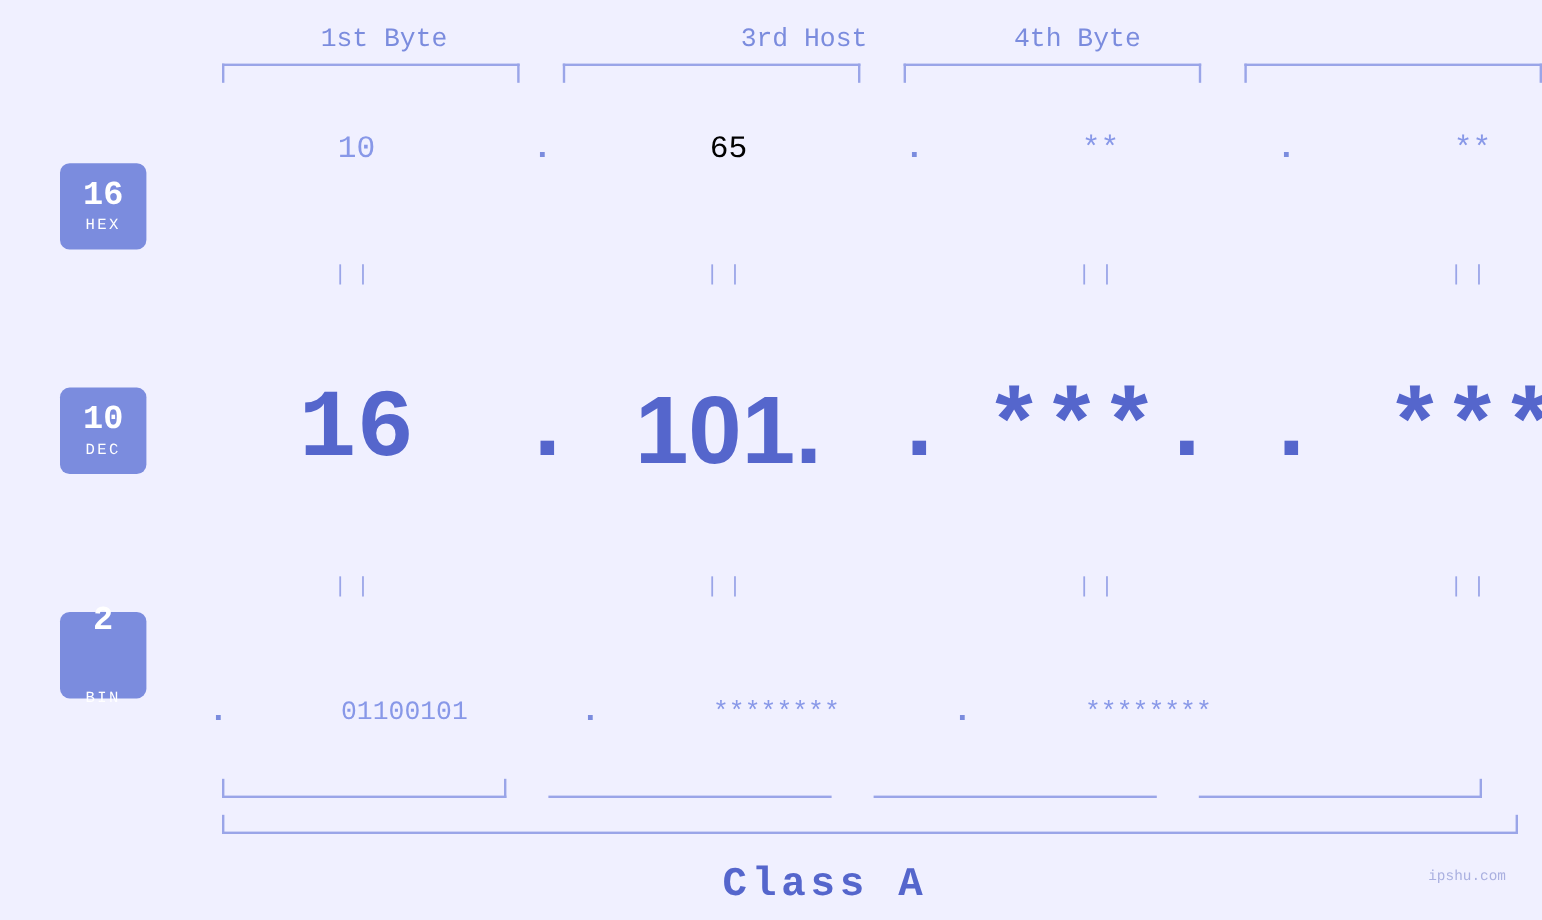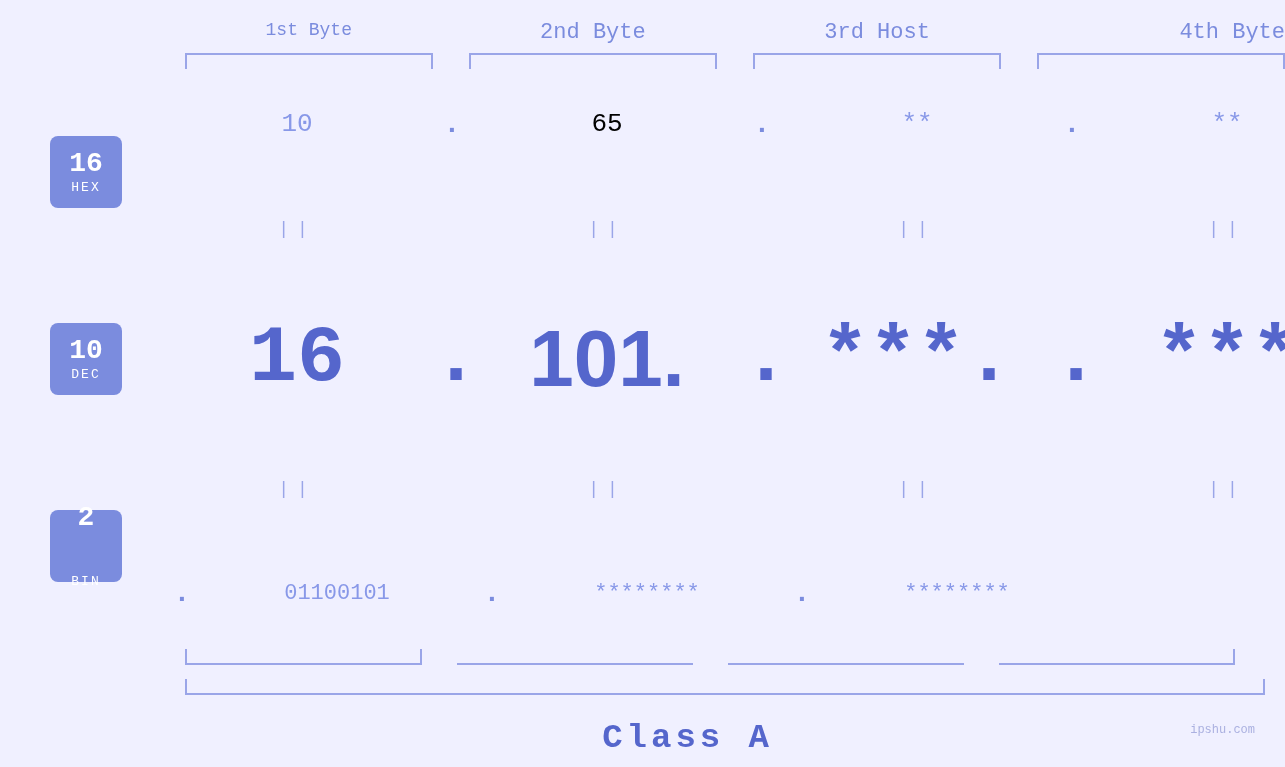--- a/index.html
+++ b/index.html
@@ -22,27 +22,26 @@
       position: relative;
     }
 
   </style>
 </head>
 <body>
 
 <div class="layout">
 
   <div style="display:flex; padding-left:185px; padding-top:20px; gap:0;">
-    <div style="width:270px; text-align:center; color:#7b8cde; font-size:18px; font-family:'Courier New',monospace;">1st Byte</div>
+    <div style="width:270px; text-align:center; color:#7b8cde; font-size:22px; font-family:'Courier New',monospace;">1st Byte</div>
     <div style="width:40px;"></div>
-    <div style="width:270px; text-align:center; color:#7b8cde; font-size:22px; font-family:'Courier New',monospace;">2nd Byte</div>
     <div style="width:40px;"></div>
     <div style="width:270px; text-align:center; color:#7b8cde; font-size:22px; font-family:'Courier New',monospace;">3rd Host</div>
     <div style="width:40px;"></div>
-    <div style="width:270px; text-align:right; color:#7b8cde; font-size:22px; font-family:'Courier New',monospace;">4th Byte</div>
+    <div style="width:270px; text-align:left; color:#7b8cde; font-size:22px; font-family:'Courier New',monospace;">4th Byte</div>
   </div>
 
   <div style="display:flex; padding-left:185px; margin-top:8px;">
     <div style="width:270px; height:16px; border-top:2px solid #9aa5e8; border-left:2px solid #9aa5e8; border-right:2px solid #9aa5e8;"></div>
     <div style="width:40px;"></div>
     <div style="width:270px; height:16px; border-top:2px solid #9aa5e8; border-left:2px solid #9aa5e8; border-right:2px solid #9aa5e8;"></div>
     <div style="width:40px;"></div>
     <div style="width:270px; height:16px; border-top:2px solid #9aa5e8; border-left:2px solid #9aa5e8; border-right:2px solid #9aa5e8;"></div>
     <div style="width:40px;"></div>
     <div style="width:270px; height:16px; border-top:2px solid #9aa5e8; border-left:2px solid #9aa5e8; border-right:2px solid #9aa5e8;"></div>

